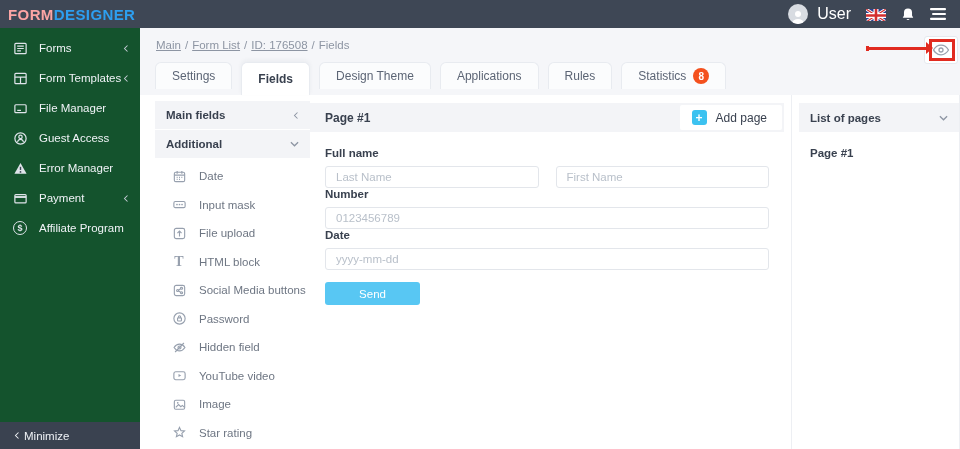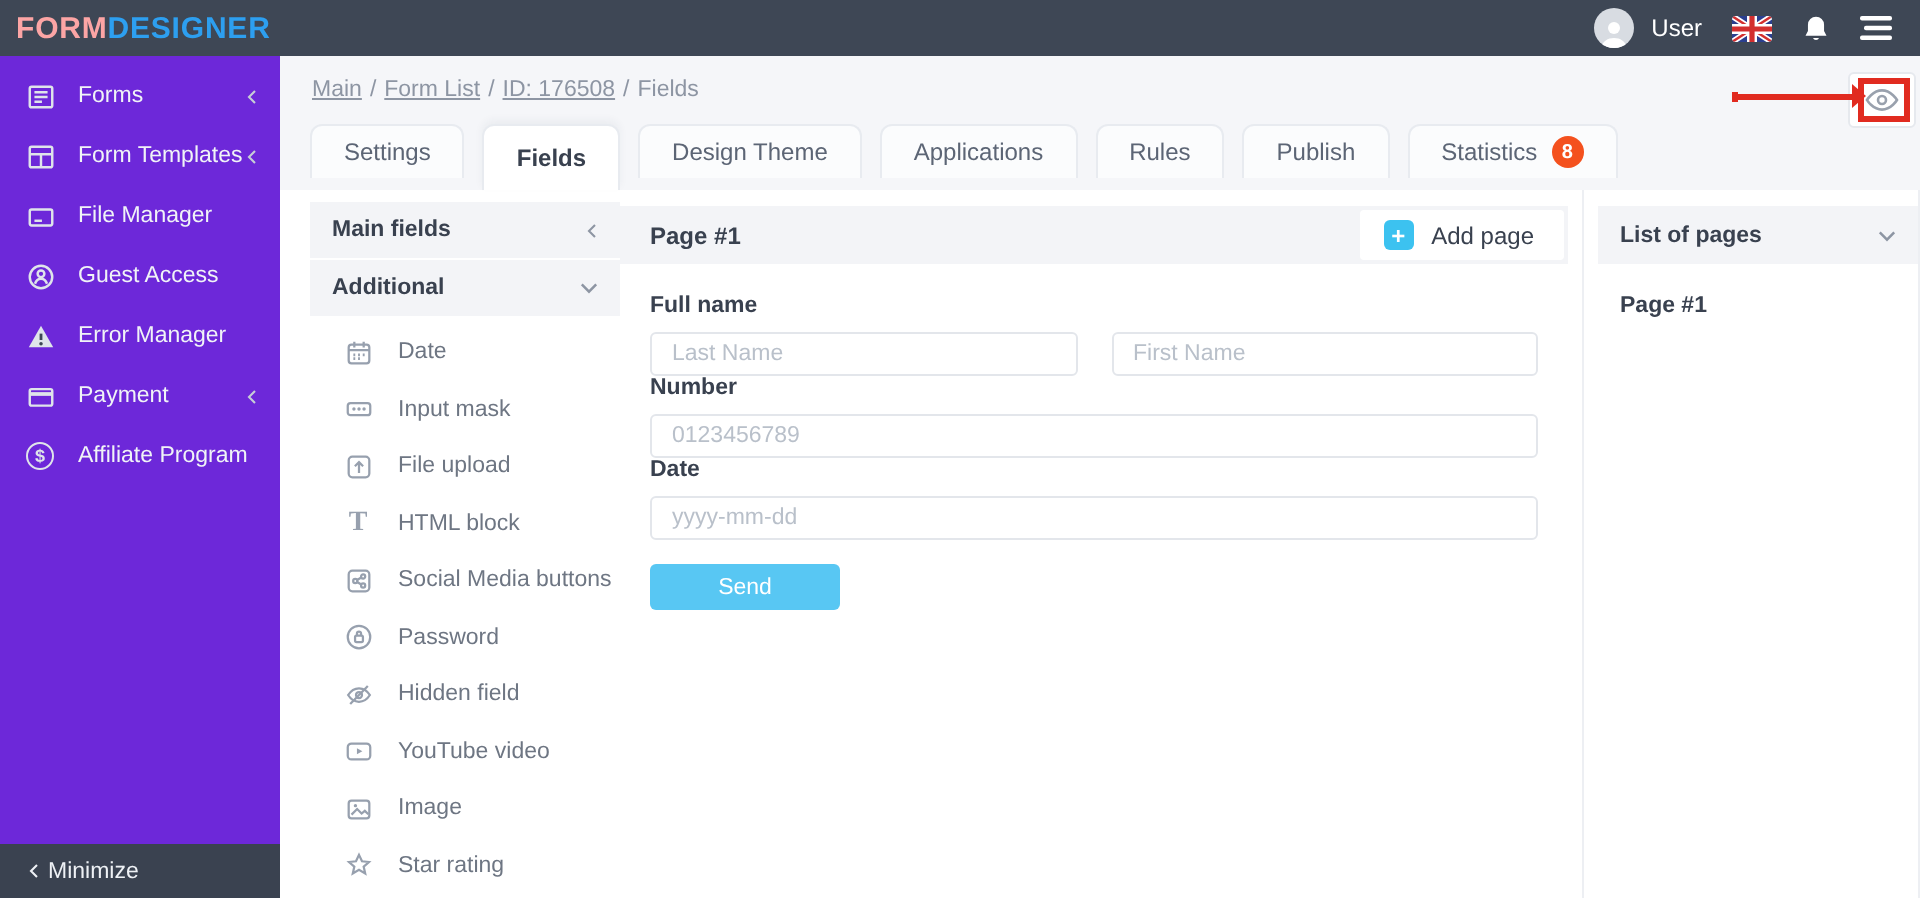--- a/index.html
+++ b/index.html
@@ -9,26 +9,26 @@
 
   
   .topbar { position:absolute; top:0; left:0; right:0; height:28px; background:#3e4755;
             display:flex; align-items:center; padding:0 14px 0 8px; z-index:6; }
   .logo { font-size:15px; font-weight:800; letter-spacing:.4px; line-height:1; }
   .logo .p1 { color:#fca5a5; }
   .logo .p2 { color:#2d9ff0; }
   .topbar-right { margin-left:auto; display:flex; align-items:center; gap:15px; }
   .avatar { width:20px; height:20px; border-radius:50%; background:#d8dce2; overflow:hidden;
             display:flex; align-items:flex-end; justify-content:center; }
-  .user-label { color:#fff; font-size:12px; margin-left:-6px; }
+  .user-label { color:#fff; font-size:16px; margin-left:-6px; }
   .flag { width:20px; height:13px; border-radius:2px; overflow:hidden; display:block; }
   .tb-icon { display:flex; color:#fff; cursor:pointer; }
 
   
-  .sidebar { position:absolute; top:28px; left:0; width:140px; bottom:0; background:#6d28d9; z-index:5; }
+  .sidebar { position:absolute; top:28px; left:0; width:140px; bottom:0; background:#14532d; z-index:5; }
   .side-items { padding-top:5px; }
   .side-item { height:30px; display:flex; align-items:center; padding:0 11px 0 12px;
                font-size:11.5px; cursor:pointer; }
   .sicon { width:16px; height:16px; margin-right:11px; color:#dfe4ea; display:flex; align-items:center; justify-content:center; flex-shrink:0; }
   .slabel { flex:1; color:#f0f3f7; white-space:nowrap; }
   .schev { color:#c6cdd6; display:flex; }
   .circle-glyph { width:14px; height:14px; border:1.2px solid #dfe4ea; border-radius:50%;
                   display:flex; align-items:center; justify-content:center; }
   .circle-glyph i { font-style:normal; font-size:9px; font-weight:bold; color:#dfe4ea; line-height:1; }
   .minimize { position:absolute; left:0; right:0; bottom:0; height:27px; background:#3a4250;
@@ -262,23 +262,20 @@
         <div class="tab">
             <span>Design Theme</span>
           </div>
         <div class="tab">
             <span>Applications</span>
           </div>
         <div class="tab">
             <span>Rules</span>
           </div>
         <div class="tab">
-            <span>Publish</span>
-          </div>
-        <div class="tab">
           <span>Statistics</span>
           <span class="badge">8</span>
         </div>
       </div>
 
       <div class="preview-btn">
         <span style="display:flex;">
           <svg width="18" height="12" viewBox="0 0 18 12" fill="none" stroke="currentColor" stroke-width="1.3">
               <path d="M1.5 6S4.3 1.2 9 1.2 16.5 6 16.5 6 13.7 10.8 9 10.8 1.5 6 1.5 6z"></path>
               <circle cx="9" cy="6" r="2"></circle>

